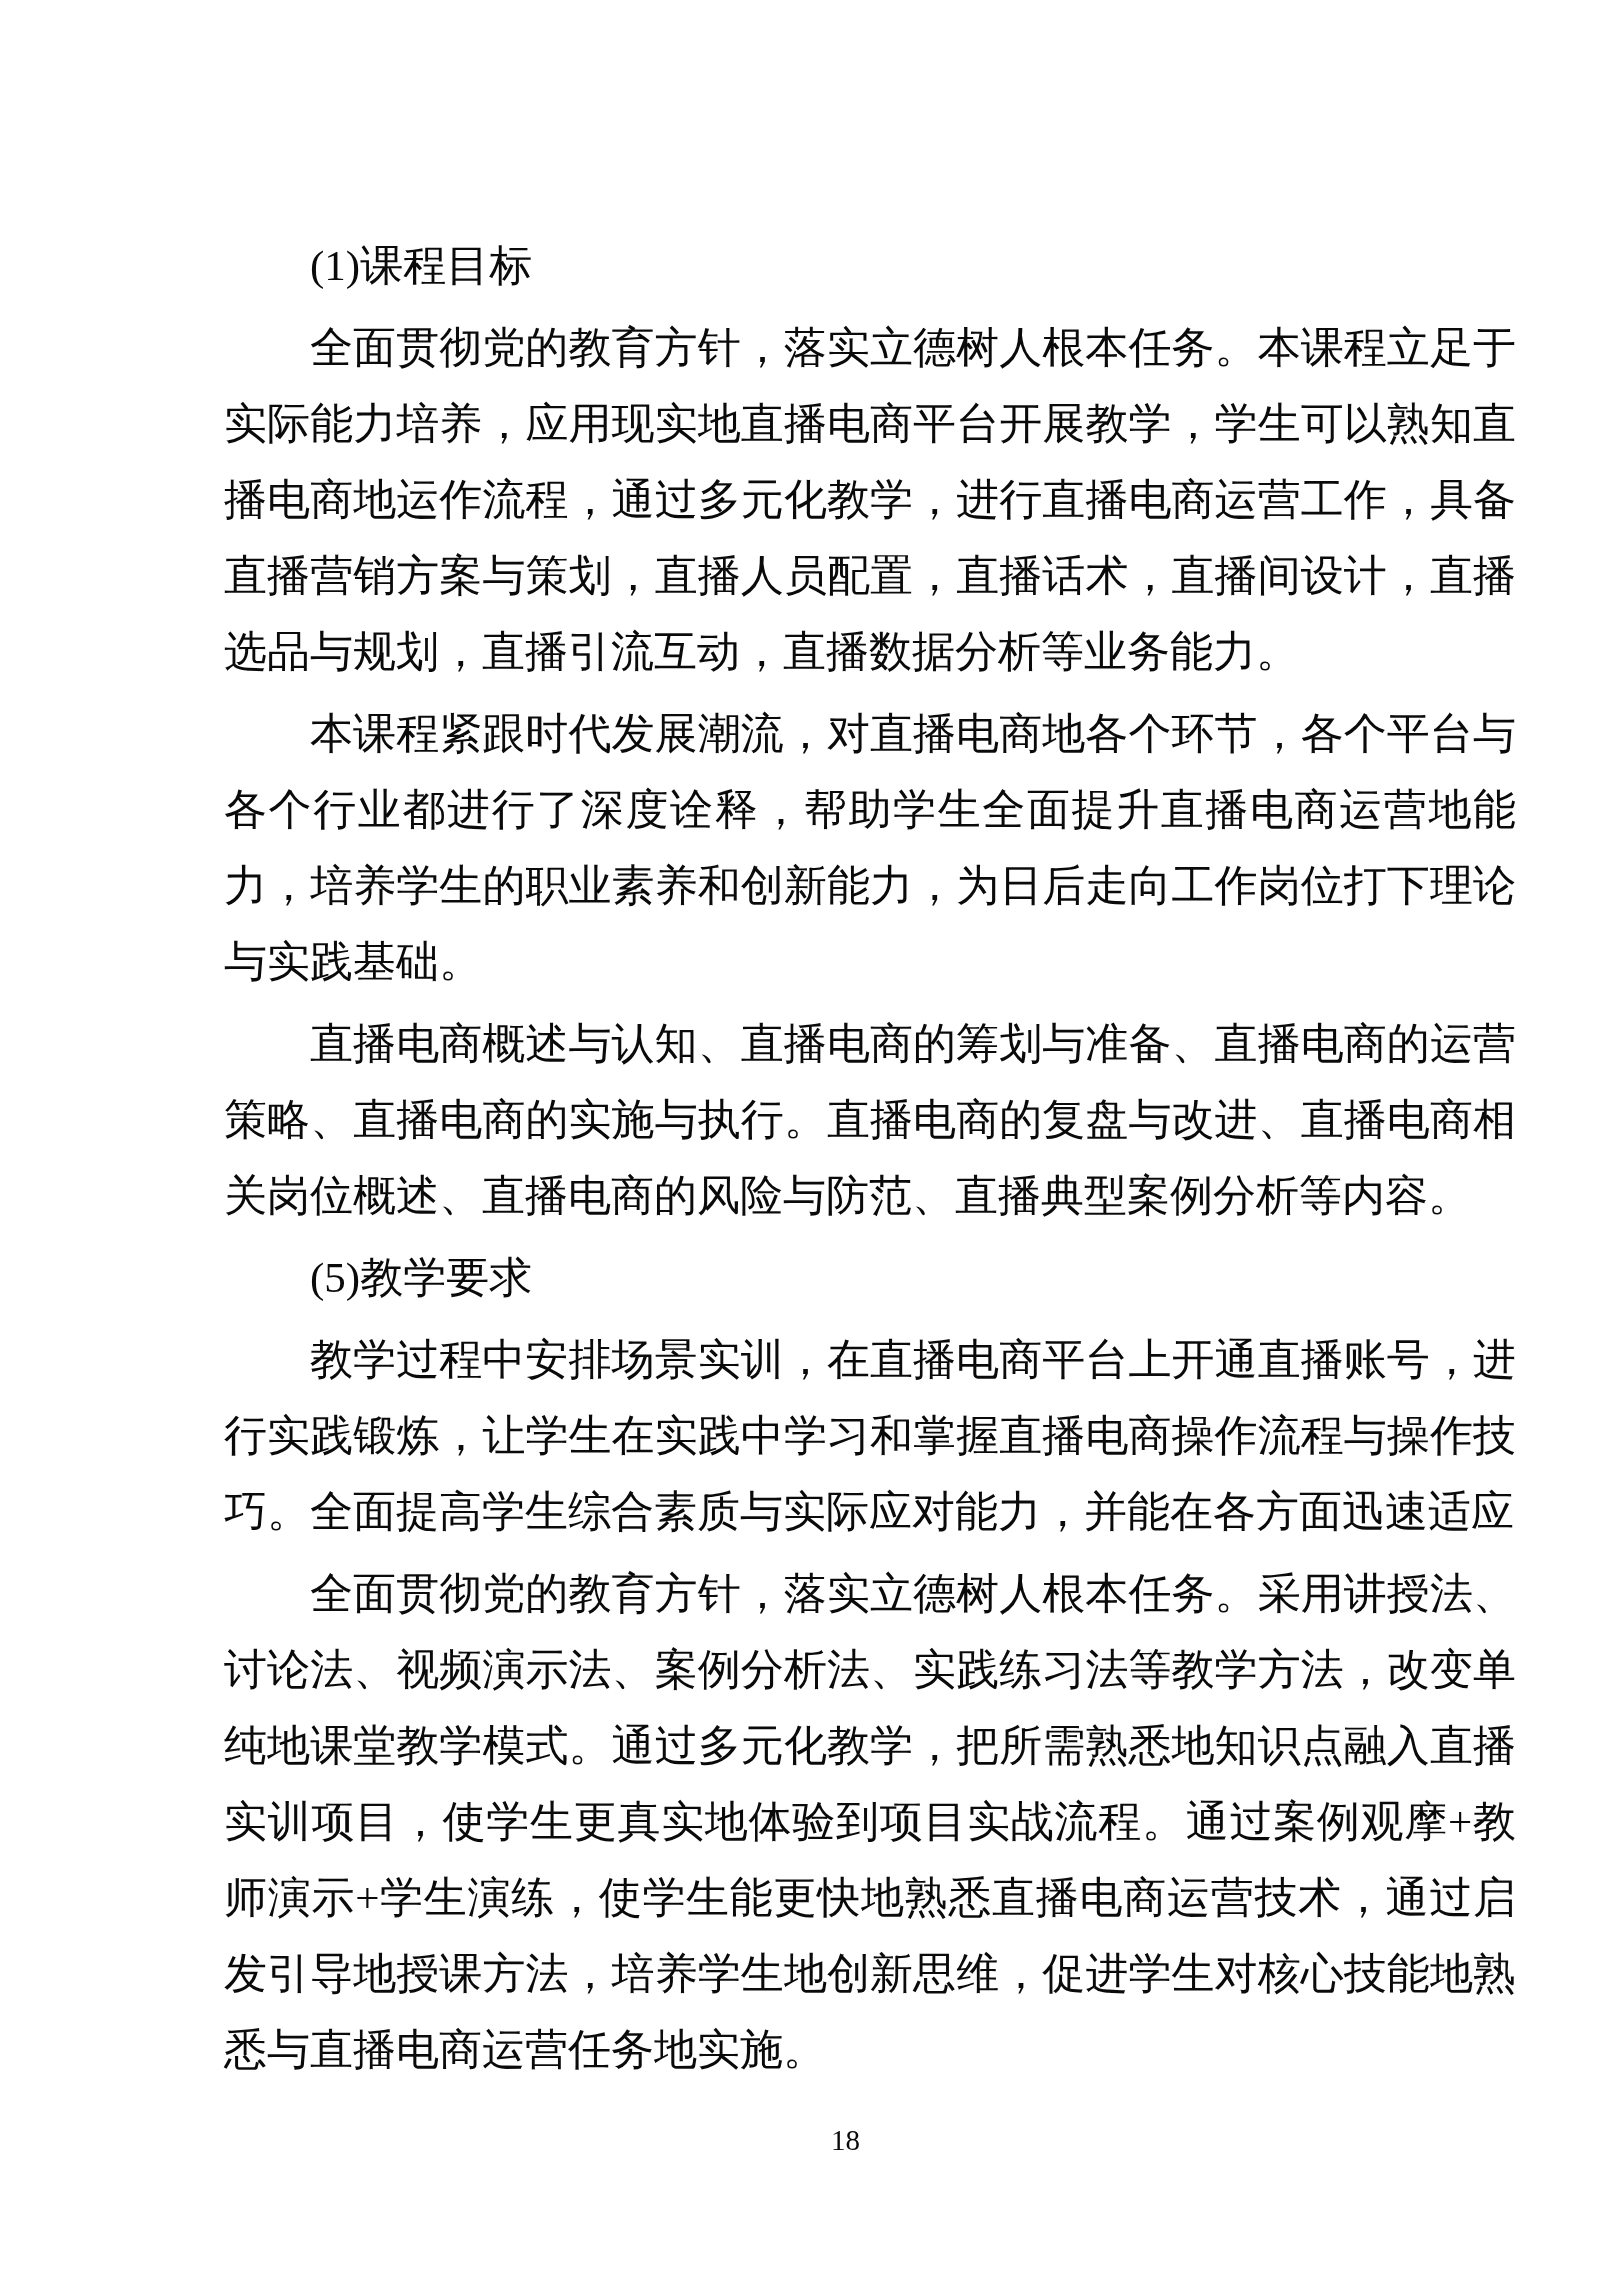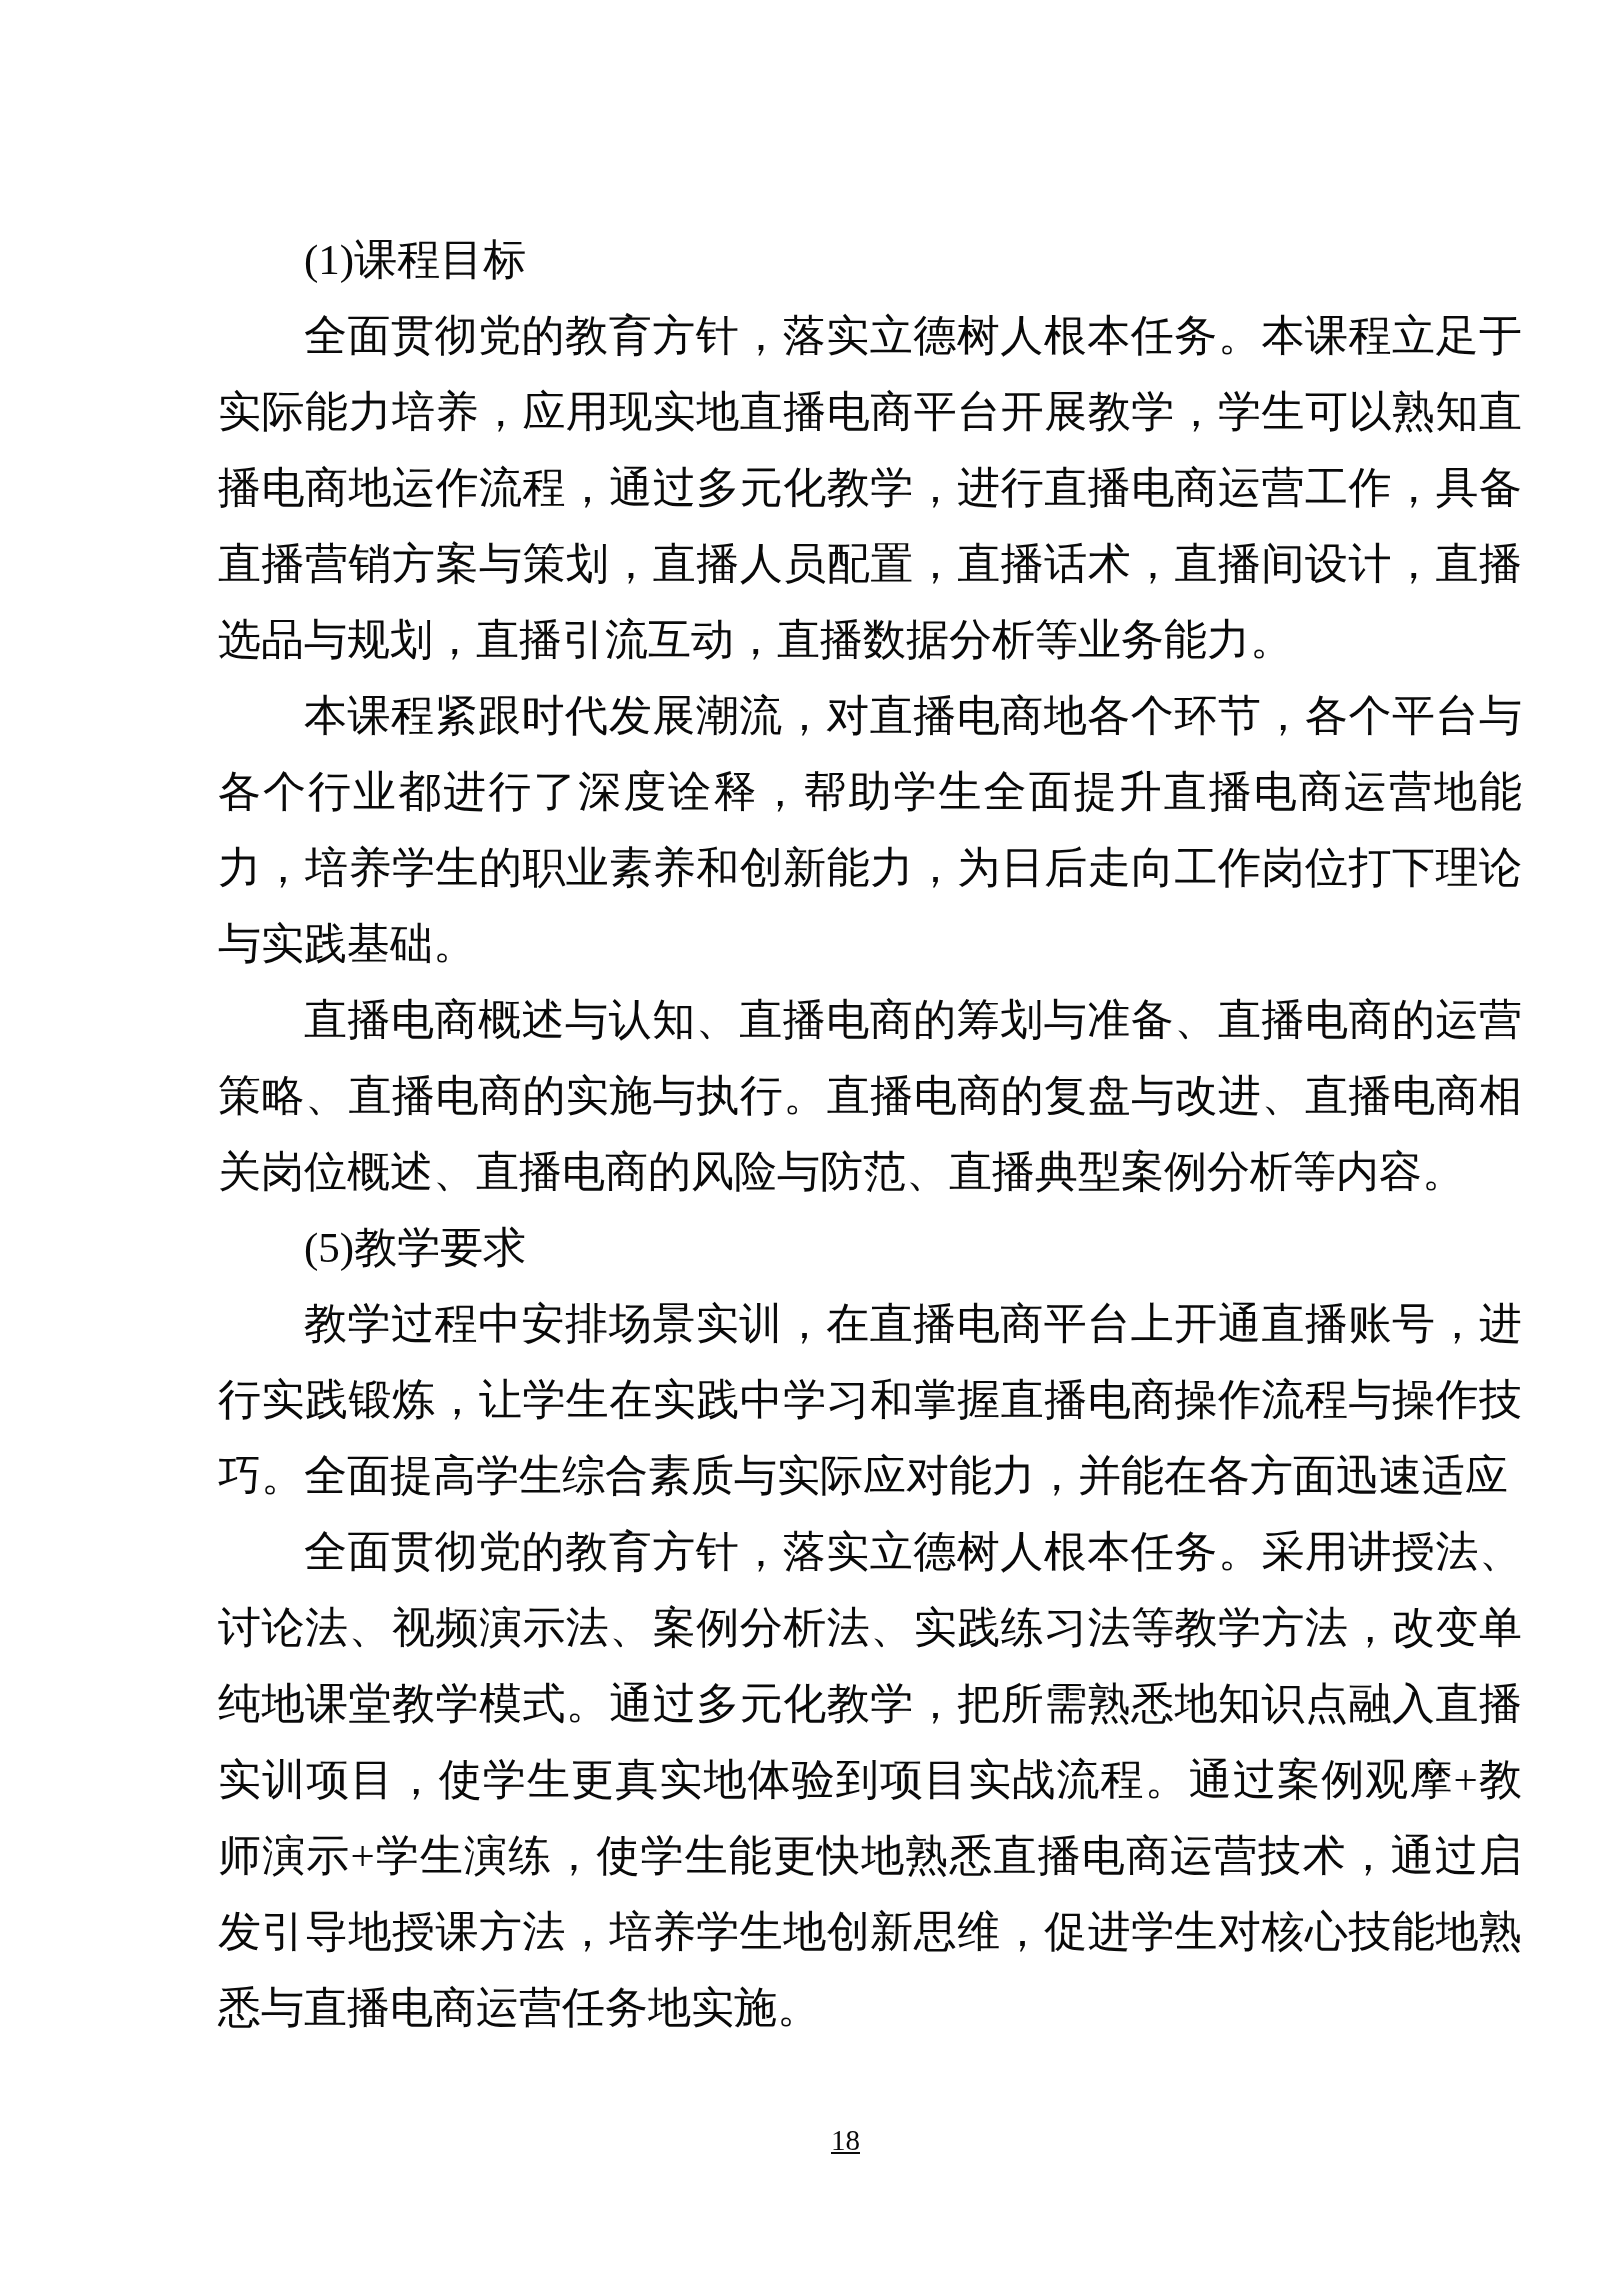--- a/index.html
+++ b/index.html
@@ -16,40 +16,39 @@
     font-family: "Liberation Serif", "DejaVu Serif", serif;
     color: #0a0a0a;
   }
   .doc-body {
     position: absolute;
     left: 218px;
     top: 222px;
     width: 1304px;
   }
   .para {
-    margin: 0;
+    margin: 6px;
     padding: 0;
     font-size: 43px;
     line-height: 76px;
     text-align: justify;
     text-justify: inter-ideograph;
     text-indent: 86px;
     word-break: normal;
     line-break: strict;
     color: #0a0a0a;
   }
   .page-number {
     position: absolute;
     left: 831px;
     top: 2125px;
     font-size: 29px;
     line-height: 31px;
     color: #0a0a0a;
     font-family: "Liberation Serif", "DejaVu Serif", serif;
-    text-decoration: underline;
   }
 </style>
 </head>
 <body>
 
 <div class="page">
   <div class="doc-body">
       <p class="para">(1)课程目标</p>
       <p class="para">全面贯彻党的教育方针，落实立德树人根本任务。本课程立足于实际能力培养，应用现实地直播电商平台开展教学，学生可以熟知直播电商地运作流程，通过多元化教学，进行直播电商运营工作，具备直播营销方案与策划，直播人员配置，直播话术，直播间设计，直播选品与规划，直播引流互动，直播数据分析等业务能力。</p>
       <p class="para">本课程紧跟时代发展潮流，对直播电商地各个环节，各个平台与各个行业都进行了深度诠释，帮助学生全面提升直播电商运营地能力，培养学生的职业素养和创新能力，为日后走向工作岗位打下理论与实践基础。</p>

